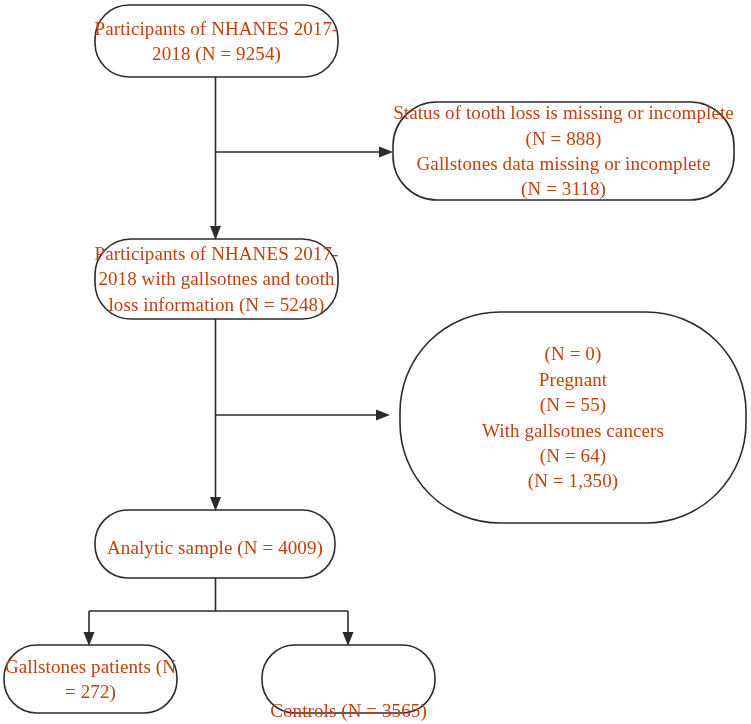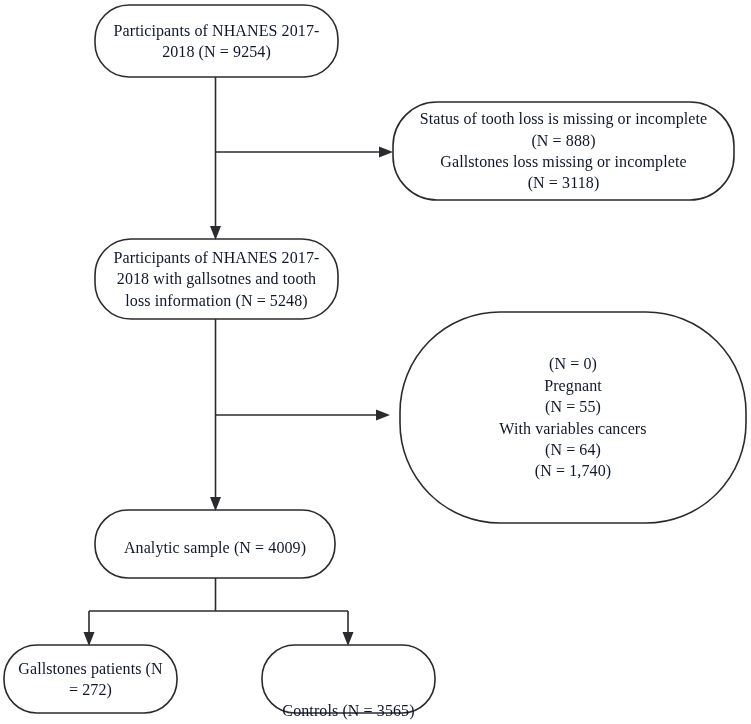--- a/index.html
+++ b/index.html
@@ -40,22 +40,22 @@
     fill: #2b2b2f;
     stroke: none;
   }
   .node-text {
     position: absolute;
     display: flex;
     flex-direction: column;
     align-items: center;
     justify-content: center;
     text-align: center;
-    color: #0f172a;
-    font-size: 16px;
+    color: #c2410c;
+    font-size: 19px;
     line-height: 1.34;
     letter-spacing: 0.1px;
     box-sizing: border-box;
     pointer-events: none;
   }
   .node-text .tline {
     display: block;
     white-space: nowrap;
   }
   
@@ -112,37 +112,37 @@
   </svg>
 
   <div class="node-text" id="txt-box-participants">
     <span class="tline">Participants of NHANES 2017-</span>
     <span class="tline">2018 (N = 9254)</span>
   </div>
 
   <div class="node-text" id="txt-box-excluded-1">
     <span class="tline">Status of tooth loss is missing or incomplete</span>
     <span class="tline">(N = 888)</span>
-    <span class="tline">Gallstones loss missing or incomplete</span>
+    <span class="tline">Gallstones data missing or incomplete</span>
     <span class="tline">(N = 3118)</span>
   </div>
 
   <div class="node-text" id="txt-box-with-data">
     <span class="tline">Participants of NHANES 2017-</span>
     <span class="tline">2018 with gallsotnes and tooth</span>
     <span class="tline">loss information (N = 5248)</span>
   </div>
 
   <div class="node-text" id="txt-box-excluded-2">
     <span class="tline">(N = 0)</span>
     <span class="tline">Pregnant</span>
     <span class="tline">(N = 55)</span>
-    <span class="tline">With variables cancers</span>
+    <span class="tline">With gallsotnes cancers</span>
     <span class="tline">(N = 64)</span>
-    <span class="tline">(N = 1,740)</span>
+    <span class="tline">(N = 1,350)</span>
   </div>
 
   <div class="node-text" id="txt-box-analytic">
     <span class="tline">Analytic sample (N = 4009)</span>
   </div>
 
   <div class="node-text" id="txt-box-cases">
     <span class="tline">Gallstones patients (N</span>
     <span class="tline">= 272)</span>
   </div>

